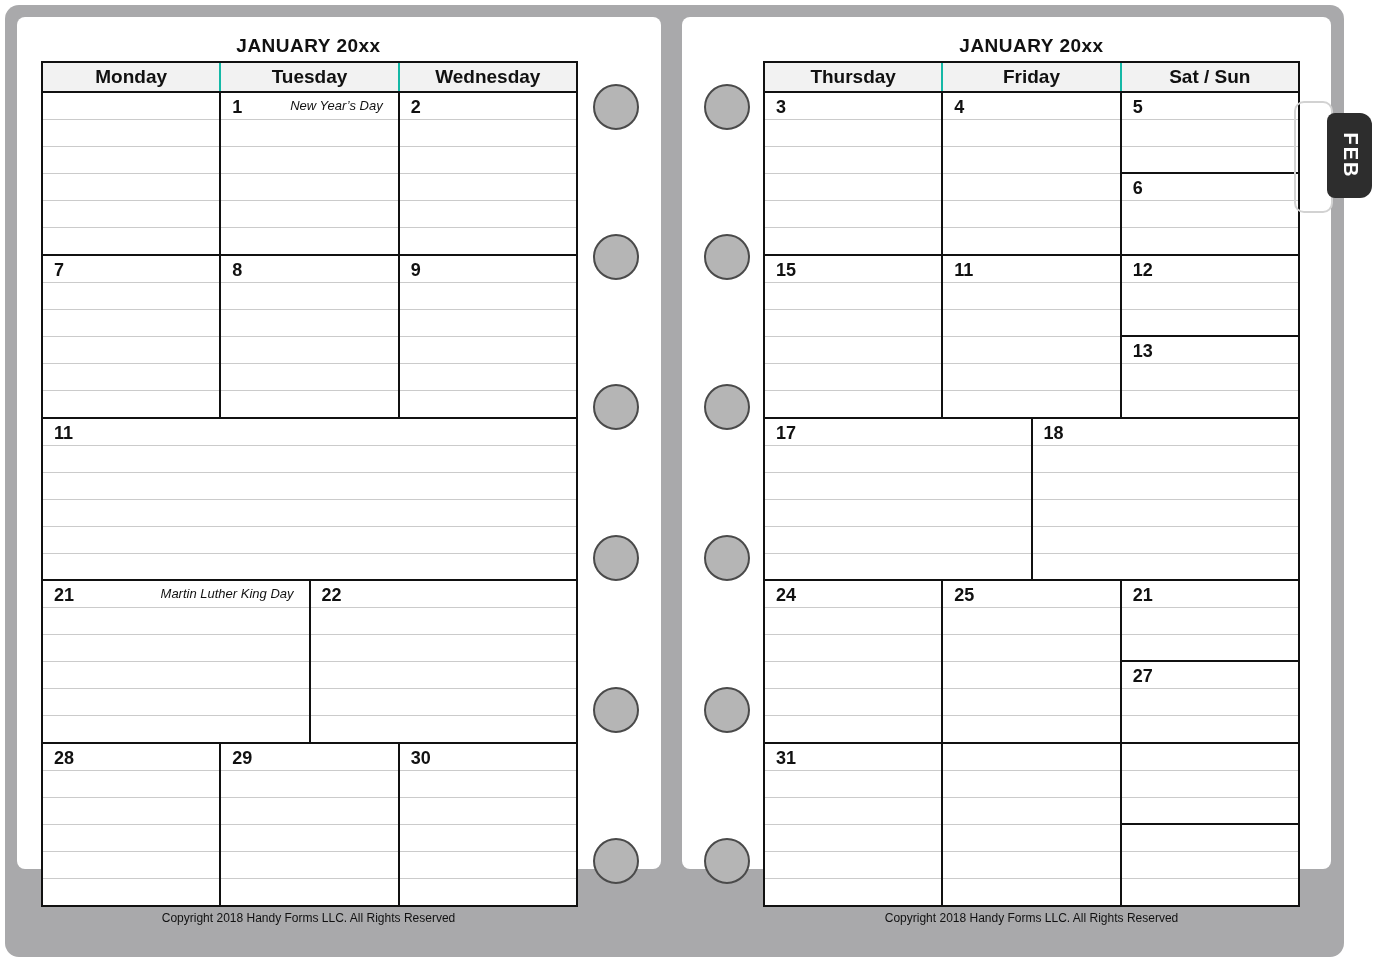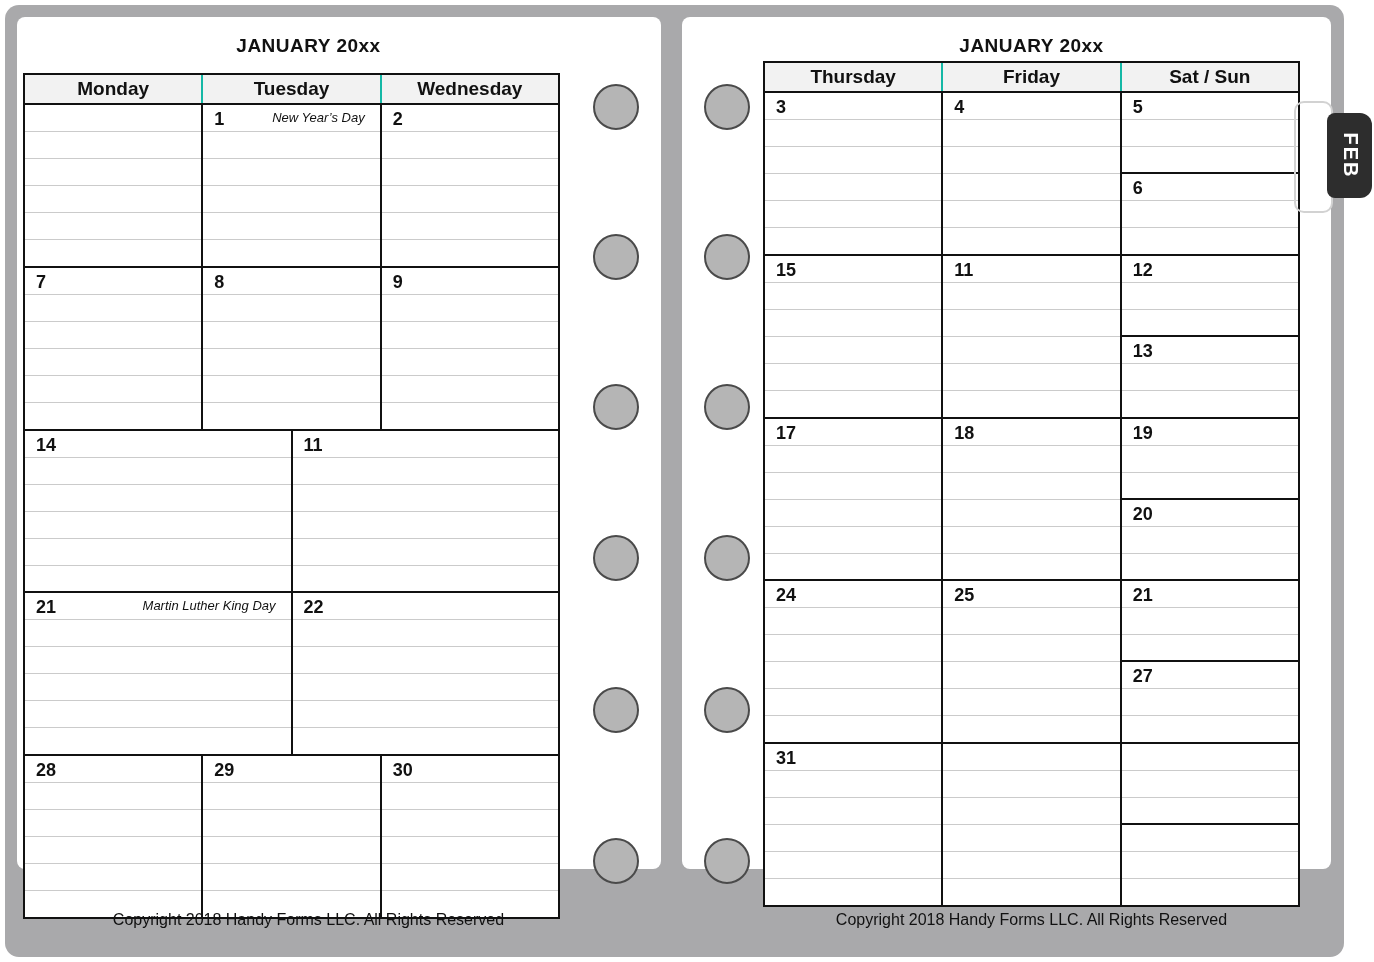--- a/index.html
+++ b/index.html
@@ -14,42 +14,42 @@
   .page-left  { left:17px;  width:644px; }
   .page-right { left:682px; width:649px; }
 
   .page-title { position:absolute; top:18px; width:537px; text-align:center;
                 font-size:19px; font-weight:bold; letter-spacing:.5px; }
   .page-left  .page-title { left:23px; }
   .page-right .page-title { left:81px; }
 
   .cal { position:absolute; top:44px; width:537px; height:846px; border:2px solid #111;
          display:flex; flex-direction:column; background:#fff; }
-  .page-left  .cal { left:6px;margin-top:12px; }
+  .page-left  .cal { left:24px; }
   .page-right .cal { left:81px; }
 
   .cal-header { display:flex; height:30px; background:#f2f2f2; border-bottom:2px solid #111; }
   .cal-header .hcell { flex:1; border-left:2px solid #14b8a6; text-align:center;
                        font-weight:bold; font-size:19px; line-height:27px; }
   .cal-header .hcell:first-child { border-left:none; }
 
   .week { display:flex; flex:1; position:relative; }
   .week + .week { border-top:2px solid #111; }
 
   .cell { flex:1; position:relative; border-left:2px solid #111;
           background-image:repeating-linear-gradient(to bottom,
             transparent 0px, transparent 26.06px, #cbcbcb 26.06px, #cbcbcb 27.06px); }
   .cell:first-child { border-left:none; }
 
   .date { position:absolute; top:4px; left:11px; font-size:18px; font-weight:bold; line-height:20px; }
   .date-sun { position:absolute; top:85px; left:11px; font-size:18px; font-weight:bold; line-height:20px; }
   .holiday { position:absolute; top:5px; right:15px; font-size:13px; font-style:italic; white-space:nowrap; }
   .satsun-divider { position:absolute; left:0; right:0; top:79px; height:2px; background:#111; }
 
-  .copyright { position:absolute; top:894px; width:537px; text-align:center; font-size:16px; }
+  .copyright { position:absolute; top:894px; width:537px; text-align:center; font-size:12px; }
   .page-left  .copyright { left:23px; }
   .page-right .copyright { left:81px; }
 
   .hole { position:absolute; width:46px; height:46px; border-radius:50%;
           background:#b5b5b5; border:2px solid #4a4a4a; }
   .page-left  .hole { left:576px; }
   .page-right .hole { left:22px; }
   .hole.h1{top:67px} .hole.h2{top:217px} .hole.h3{top:367px}
   .hole.h4{top:518px} .hole.h5{top:670px} .hole.h6{top:821px}
 
@@ -97,23 +97,20 @@
         <div class="cell">
           <span class="date">8</span>
         </div>
         <div class="cell">
           <span class="date">9</span>
         </div>
       </div>
 
       <div class="week">
         <div class="cell">
-          <span class="date">14</span>
-        </div>
-        <div class="cell">
           <span class="date">11</span>
         </div>
       </div>
 
       <div class="week">
         <div class="cell">
           <span class="date">21</span>
           <span class="holiday">Martin Luther King Day</span>
         </div>
         <div class="cell">
@@ -182,25 +179,20 @@
         </div>
       </div>
 
       <div class="week">
         <div class="cell">
           <span class="date">17</span>
         </div>
         <div class="cell">
           <span class="date">18</span>
         </div>
-        <div class="cell">
-          <span class="date">19</span>
-          <div class="satsun-divider"></div>
-          <span class="date-sun">20</span>
-        </div>
       </div>
 
       <div class="week">
         <div class="cell">
           <span class="date">24</span>
         </div>
         <div class="cell">
           <span class="date">25</span>
         </div>
         <div class="cell">

